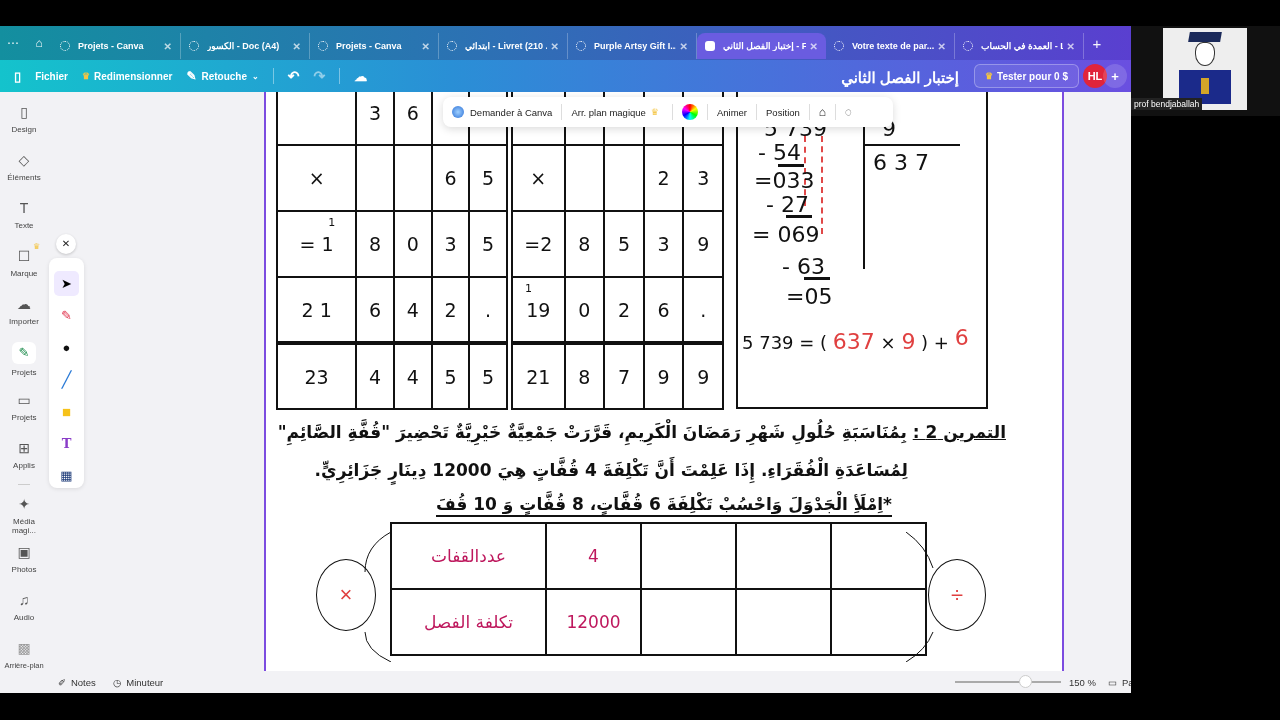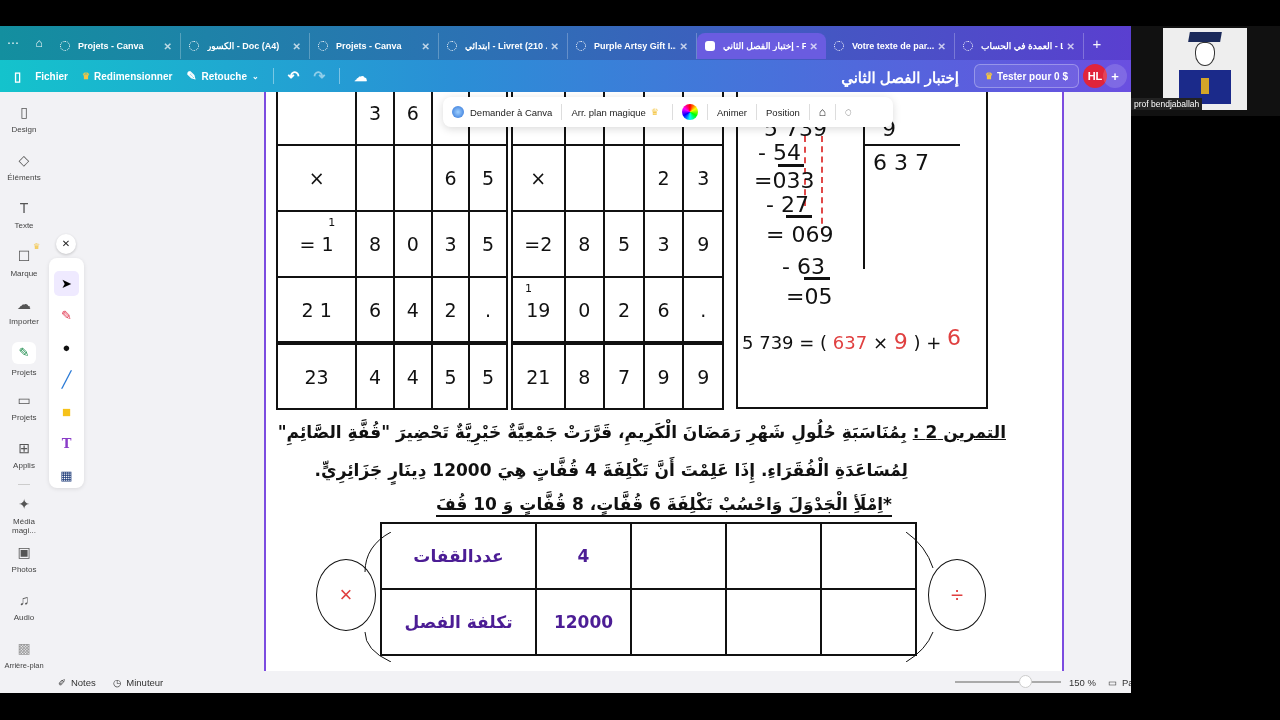--- a/index.html
+++ b/index.html
@@ -43,21 +43,21 @@
 .sup{position:absolute;font-size:11px;top:4px}
 
 #divbox{position:absolute;left:470px;top:-10px;width:252px;height:327px;border:2px solid #111}
 .dtxt{position:absolute;font-family:"DejaVu Sans",sans-serif;font-size:22px;color:#111;white-space:nowrap}
 .uline{position:absolute;height:3px;background:#111}
 .redline{position:absolute;width:0;border-left:2px dashed #e04848}
 .red{color:#e04040}
 
 .ar{position:absolute;font-family:"DejaVu Sans",sans-serif;font-weight:bold;color:#111;direction:rtl;white-space:nowrap;font-size:17px}
 
-table.prop{position:absolute;left:114px;top:430px;border-collapse:collapse;font-family:"DejaVu Sans",sans-serif;font-weight:bold;color:#4c1d95}
+table.prop{position:absolute;left:124px;top:430px;border-collapse:collapse;font-family:"DejaVu Sans",sans-serif;font-weight:normal;color:#be185d}
 table.prop td{border:2px solid #111;height:66px;text-align:center;font-size:17px}
 .circ{position:absolute;width:60px;height:72px;border:1.5px solid #111;border-radius:50%;text-align:center;line-height:70px;font-size:22px;color:#e04040}
 
 #ctx{position:absolute;left:395px;top:5px;width:450px;height:30px;background:#fff;border-radius:8px;box-shadow:0 2px 8px rgba(0,0,0,.15);display:flex;align-items:center;font-size:9.5px;color:#222}
 #ctx .c{display:flex;align-items:center;padding:0 9px;border-right:1px solid #ddd;height:16px}
 #ctx .c:last-child{border-right:none}
 
 #bottombar{position:absolute;left:0;top:645px;width:1131px;height:22px;background:#f2f2f5;font-size:9.5px;color:#333;display:flex;align-items:center}
 
 #video{position:absolute;left:1131px;top:26px;width:149px;height:90px;background:#111}
@@ -258,27 +258,27 @@
      <div style="position:absolute;left:125px;top:30px;width:2px;height:155px;background:#111"></div>
      <div style="position:absolute;left:125px;top:60px;width:97px;height:2px;background:#111"></div>
      <span class="dtxt" style="left:135px;top:66px">6 3 7</span>
      <div class="redline" style="left:66px;top:52px;height:70px"></div>
      <div class="redline" style="left:83px;top:52px;height:98px"></div>
      <span class="dtxt" style="left:20px;top:56px">- 54</span>
      <div class="uline" style="left:40px;top:80px;width:26px"></div>
      <span class="dtxt" style="left:16px;top:84px">=033</span>
      <span class="dtxt" style="left:28px;top:108px">- 27</span>
      <div class="uline" style="left:48px;top:131px;width:26px"></div>
-     <span class="dtxt" style="left:28px;top:138px">= 069</span>
+     <span class="dtxt" style="left:14px;top:138px">= 069</span>
      <span class="dtxt" style="left:44px;top:170px">- 63</span>
      <div class="uline" style="left:66px;top:193px;width:26px"></div>
      <span class="dtxt" style="left:48px;top:200px">=05</span>
      <div style="position:absolute;left:4px;top:245px;white-space:nowrap;font-family:'DejaVu Sans',sans-serif;font-size:18px;color:#111">
       <span>5 739 = (</span>
-      <span class="red" style="font-size:18px">637</span>
+      <span class="red" style="font-size:22px">637</span>
       <span>×</span>
       <span class="red" style="font-size:22px">9</span>
       <span>) +</span>
       <span class="red" style="font-size:22px;position:relative;top:-4px">6</span>
      </div>
     </div>
 
     <div class="ar" style="right:56px;top:330px"><span style="text-decoration:underline">التمرين 2 :</span> <span>بِمُنَاسَبَةِ حُلُولِ شَهْرِ رَمَضَانَ الْكَرِيمِ، قَرَّرَتْ جَمْعِيَّةٌ خَيْرِيَّةٌ تَحْضِيرَ "قُفَّةِ الصَّائِمِ"</span></div>
     <div class="ar" style="right:154px;top:368px">لِمُسَاعَدَةِ الْفُقَرَاءِ. إِذَا عَلِمْتَ أَنَّ تَكْلِفَةَ 4 قُفَّاتٍ هِيَ 12000 دِينَارٍ جَزَائِرِيٍّ.</div>
     <div class="ar" style="right:170px;top:402px;border-bottom:2px solid #111;padding-bottom:1px">*اِمْلَأِ الْجَدْوَلَ وَاحْسُبْ تَكْلِفَةَ 6 قُفَّاتٍ، 8 قُفَّاتٍ وَ 10 قُفَ</div>

